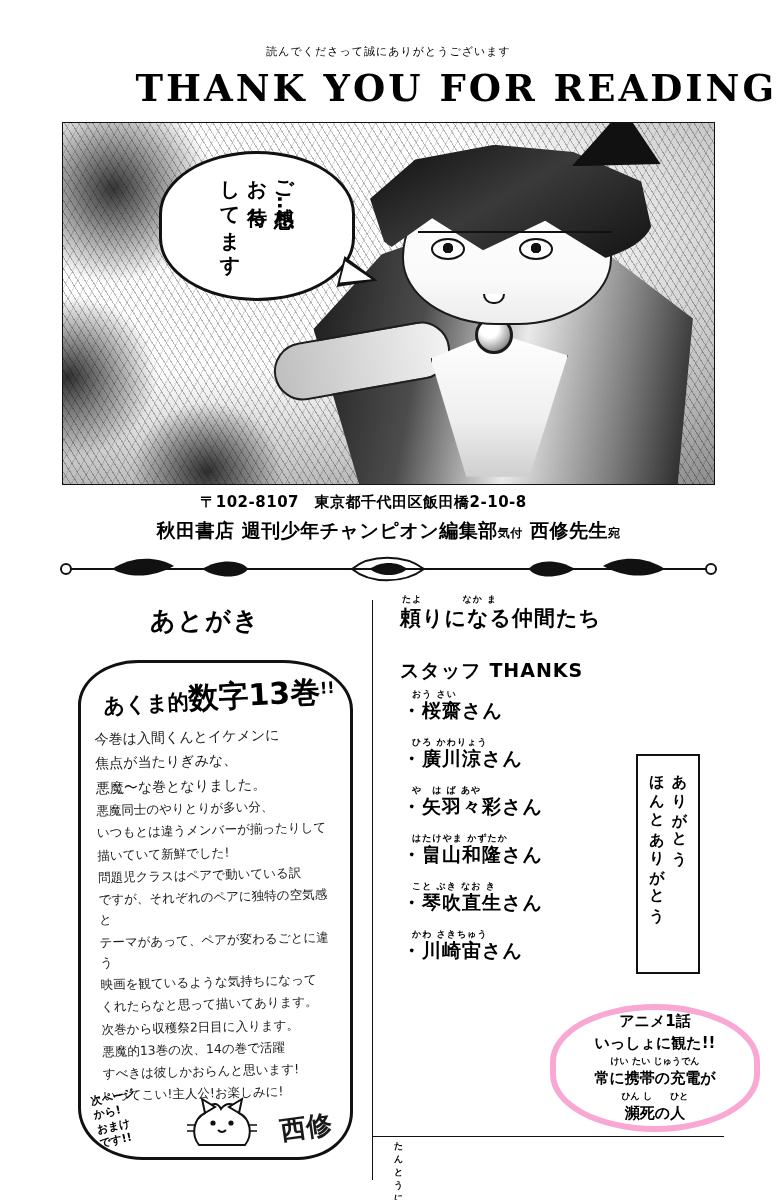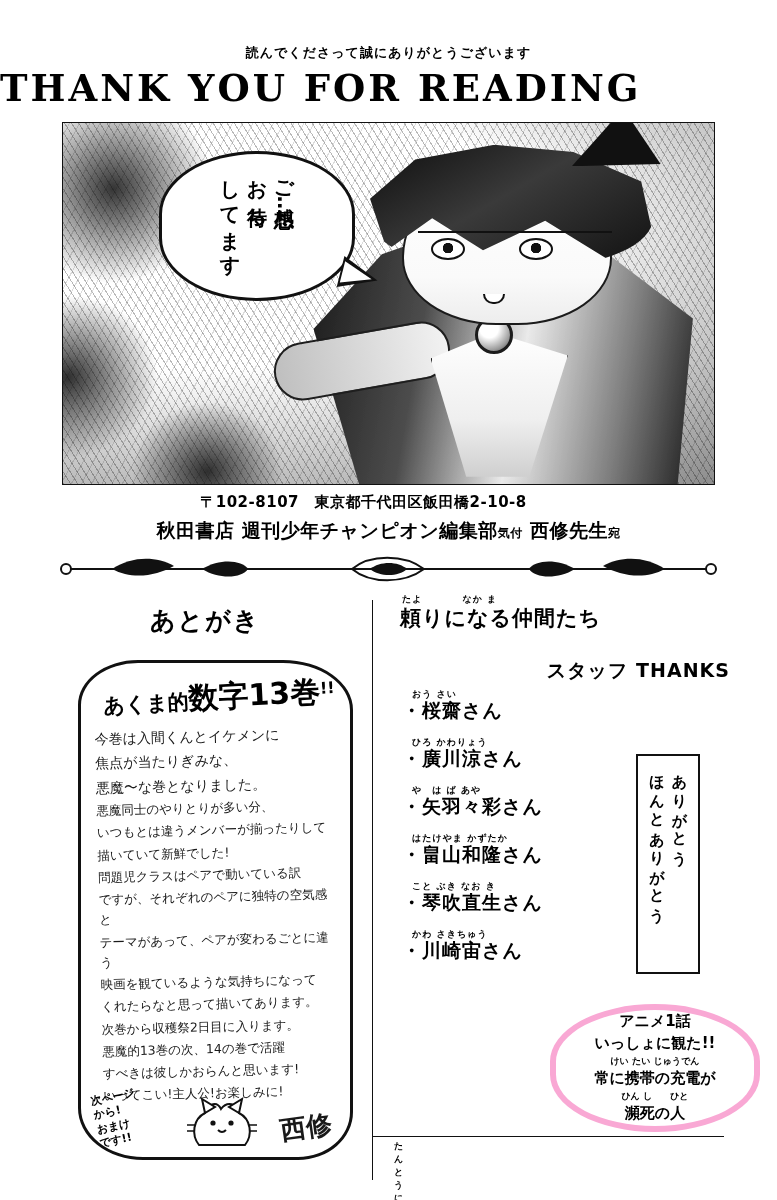--- a/index.html
+++ b/index.html
@@ -9,25 +9,25 @@
     font-family: "DejaVu Sans", "Liberation Sans", sans-serif;
     color: #000;
     overflow: hidden;
   }
   .page { position: relative; width: 777px; height: 1200px; }
 
   
   .top-jp {
     position: absolute; top: 44px; left: 0; width: 777px;
     text-align: center;
-    font-size: 13px; font-weight: bold; letter-spacing: 1px;
+    font-size: 11px; font-weight: normal; letter-spacing: 1px;
   }
   .top-en {
     position: absolute; top: 66px; left: 0; width: 777px;
-    text-align: left;
+    text-align: right;
     font-family: "DejaVu Serif", "Liberation Serif", serif;
     font-weight: bold;
     font-size: 37px;
     letter-spacing: 3px;
     white-space: nowrap;
   }
 
   
   .panel {
     position: absolute; top: 122px; left: 62px;
@@ -227,21 +227,21 @@
   .rcol { position: absolute; left: 400px; top: 604px; width: 330px; }
   .rtitle {
     font-size: 21px; font-weight: bold; letter-spacing: 1px;
     position: relative;
   }
   .ruby {
     font-size: 9px; font-weight: bold; letter-spacing: 1px;
     position: absolute; top: -11px; left: 2px;
   }
   .staff-head {
-    margin-top: 26px; font-size: 19px; font-weight: bold; letter-spacing: 1px; text-align: right;
+    margin-top: 26px; font-size: 19px; font-weight: bold; letter-spacing: 1px;
   }
   .staff-list { margin-top: 14px; }
   .staff-item {
     position: relative;
     font-size: 19px; font-weight: bold;
     padding: 0 0 0 2px;
     margin-bottom: 22px;
     letter-spacing: 1px;
   }
   .staff-item .ruby { top: -10px; left: 12px; }

